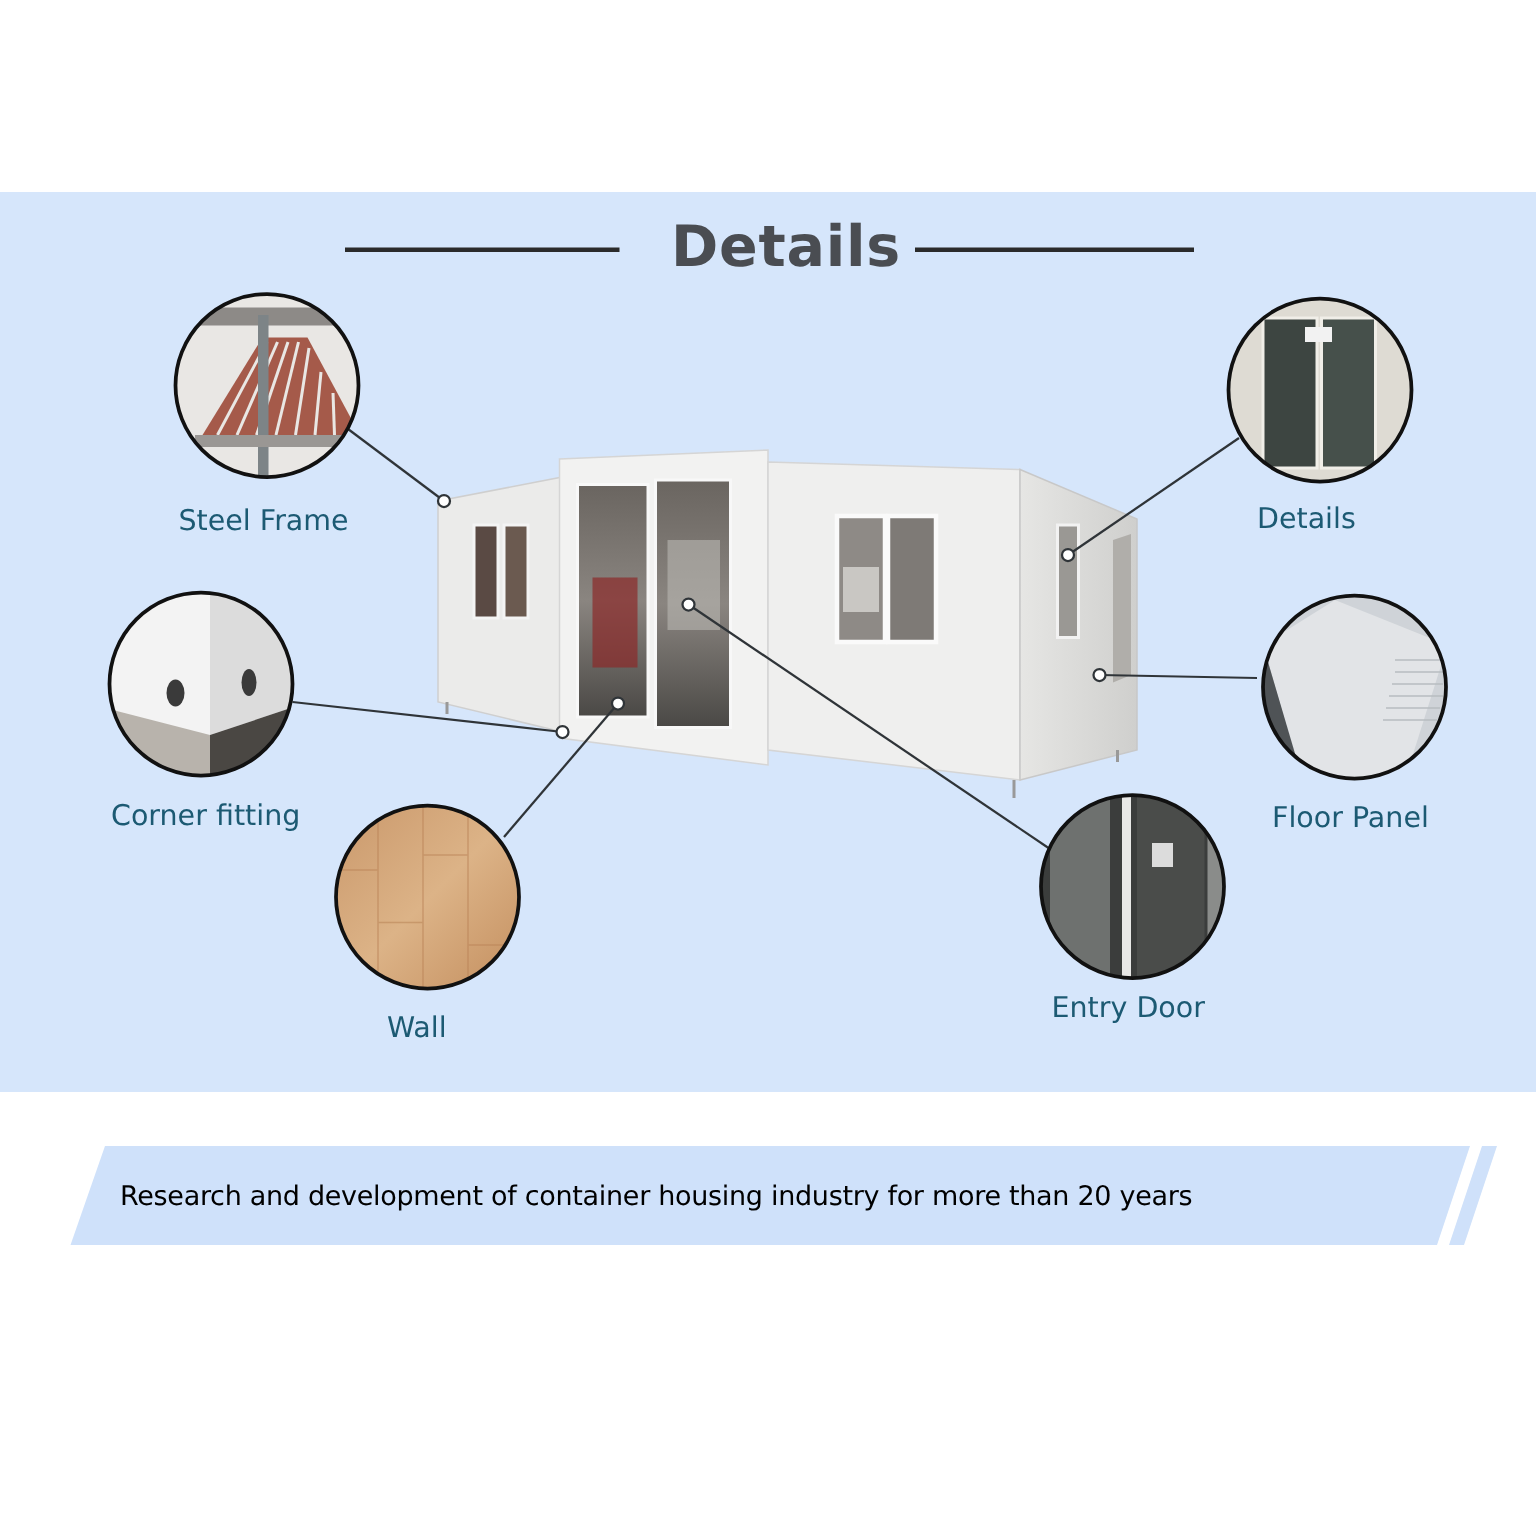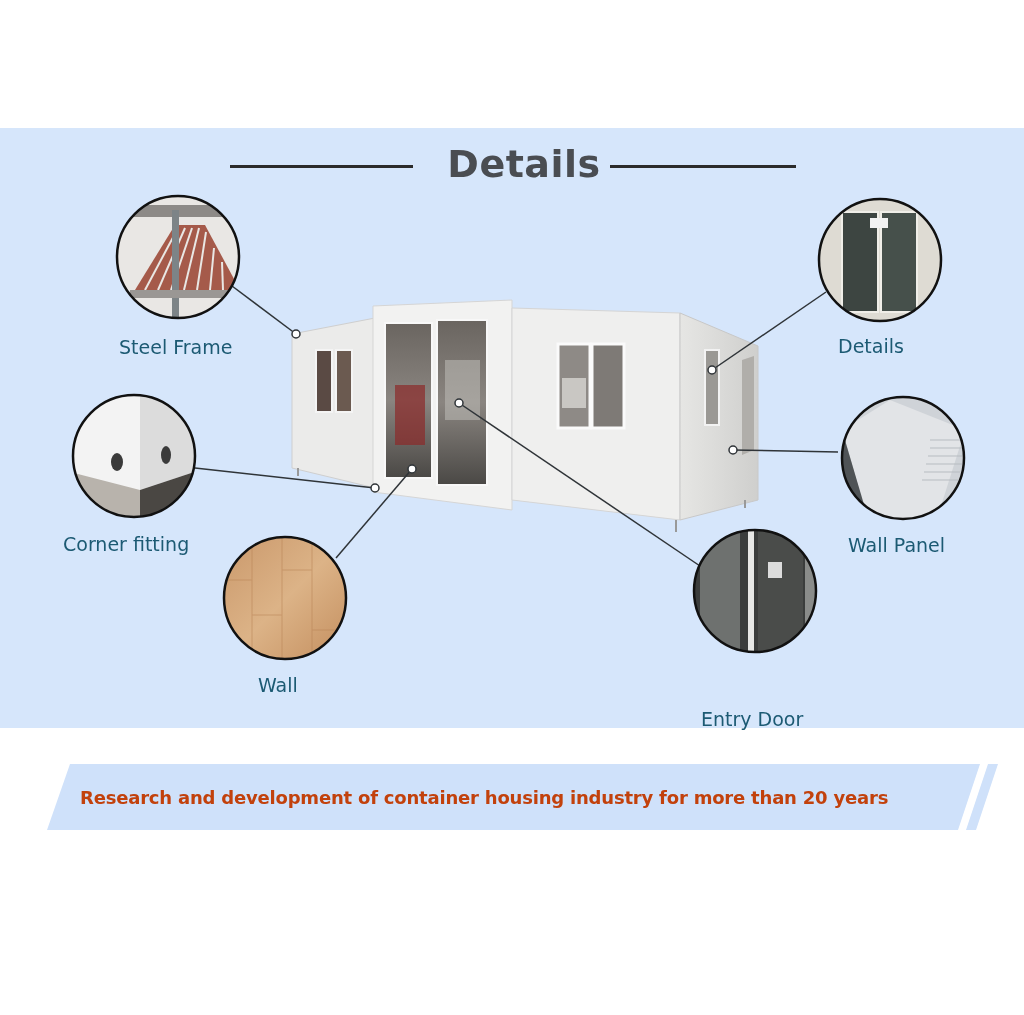--- a/index.html
+++ b/index.html
@@ -9,22 +9,22 @@
           background: #d6e6fb; }
   .title-wrap { position: absolute; left: 0; top: 140px; width: 1024px; height: 56px; }
   .title-line { position: absolute; top: 25px; height: 3px; background: #2b2b2b; }
   .title-text { position: absolute; left: 12px; width: 1024px; top: 2px; text-align: center;
                 font-family: "DejaVu Sans", sans-serif; font-weight: bold;
                 font-size: 38px; color: #4a4d52; letter-spacing: 0.5px; }
   svg.diagram { position: absolute; left: 0; top: 0; width: 1024px; height: 1015px; }
   .label { position: absolute; font-family: "DejaVu Sans", sans-serif; font-weight: normal;
            font-size: 19px; color: #1c5a73; white-space: nowrap; }
   .banner-text { position: absolute; left: 80px; top: 787px; width: 860px;
-                 font-family: "DejaVu Sans", sans-serif; font-weight: bold;
-                 font-size: 18px; color: #c2410c; white-space: nowrap; letter-spacing: -0.2px; }
+                 font-family: "DejaVu Sans", sans-serif; font-weight: normal;
+                 font-size: 18px; color: #000000; white-space: nowrap; letter-spacing: -0.2px; }
 </style>
 </head>
 <body>
 
 <div class="band"></div>
 
 <div class="title-wrap">
   <div class="title-line" style="left:230px;width:183px;"></div>
   <div class="title-text">Details</div>
   <div class="title-line" style="left:610px;width:186px;"></div>
@@ -196,18 +196,18 @@
   </g>
 
   <g>
     <polygon points="70,764 980,764 958,830 47,830" fill="#cfe1fa"></polygon>
     <polygon points="988,764 998,764 976,830 966,830" fill="#cfe1fa"></polygon>
   </g>
 </svg>
 
 <div class="label" style="left:119px;top:336px;">Steel Frame</div>
 <div class="label" style="left:838px;top:335px;">Details</div>
-<div class="label" style="left:63px;top:533px;text-align:right;">Corner fitting</div>
-<div class="label" style="left:848px;top:534px;">Wall Panel</div>
+<div class="label" style="left:74px;top:533px;text-align:right;">Corner fitting</div>
+<div class="label" style="left:848px;top:534px;">Floor Panel</div>
 <div class="label" style="left:258px;top:674px;">Wall</div>
-<div class="label" style="left:701px;top:661px;margin-top:47px;">Entry Door</div>
+<div class="label" style="left:701px;top:661px;">Entry Door</div>
 
 <div class="banner-text">Research and development of container housing industry for more than 20 years</div>
 
 </body></html>

